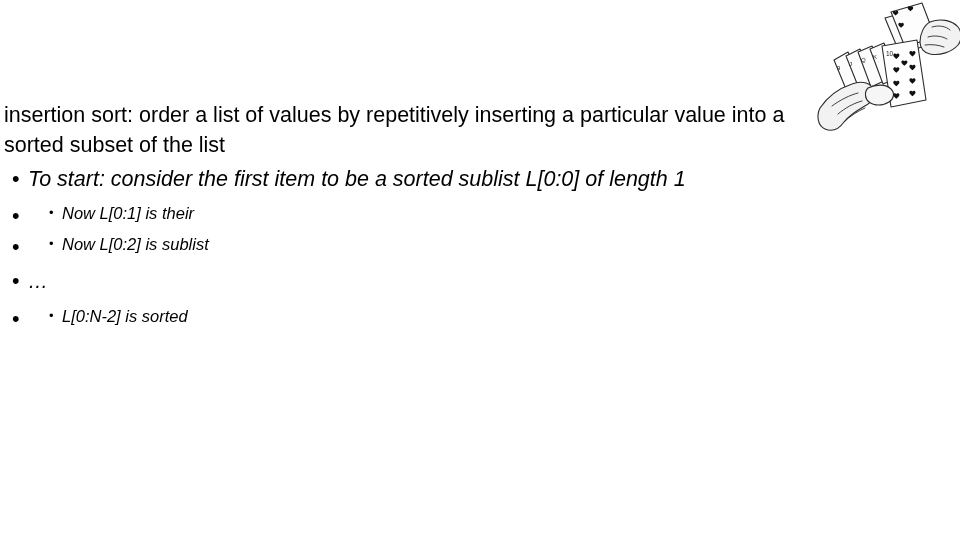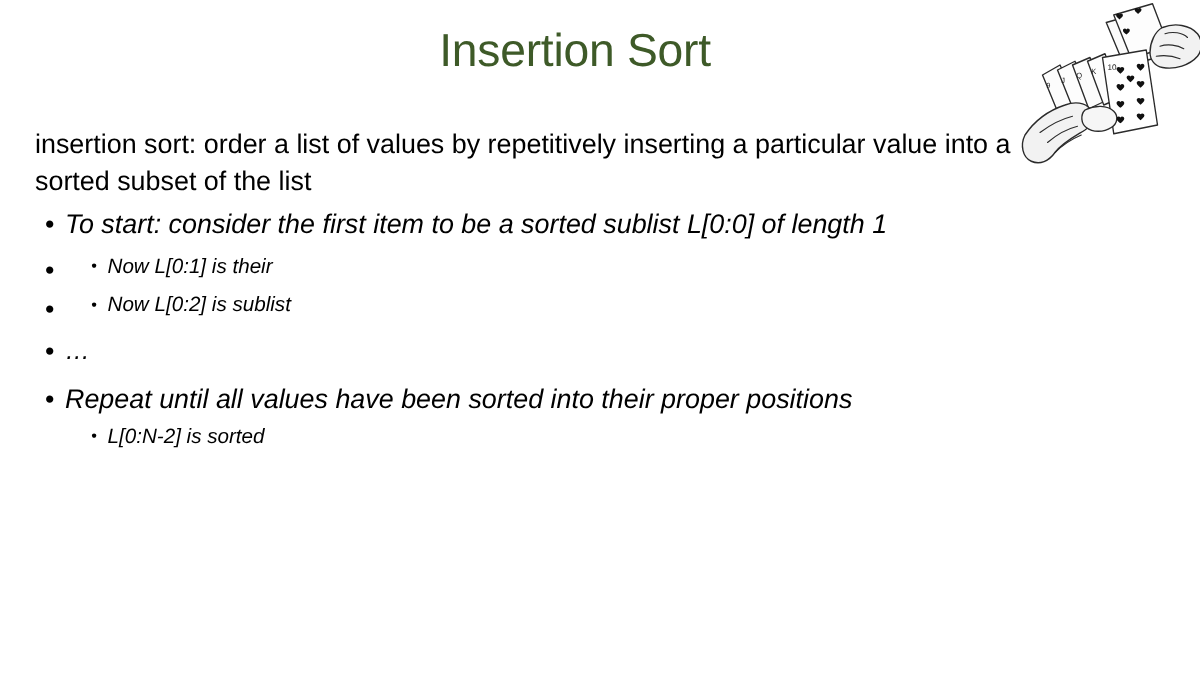--- a/index.html
+++ b/index.html
@@ -36,21 +36,20 @@
     color: #3E5A28;
     white-space: nowrap;
   }
 
   
   .body-block {
     position: absolute;
     left: 4px;
     top: 100px;
     width: 900px;
-    margin-left: 24px;
   }
 
   .para {
     font-size: 21.5px;
     line-height: 30px;
     margin: 0 0 4px 0;
     padding: 0;
     width: 830px;
   }
 
@@ -122,21 +121,20 @@
     height: 142px;
     pointer-events: none;
   }
   .cards-art svg { display: block; }
 </style>
 </head>
 <body>
 
 <div class="slide">
 
-  <div class="title">Insertion Sort</div>
 
   <div class="cards-art">
     <svg width="150" height="142" viewBox="0 0 150 142" xmlns="http://www.w3.org/2000/svg">
       <g fill="none" stroke="#2b2b2b" stroke-width="1.1" stroke-linejoin="round" stroke-linecap="round">
 
         <path d="M73,22 L105,13 L119,48 L88,58 Z" fill="#fbfbfb"></path>
         <path d="M79,16 L110,7 L123,41 L93,51 Z" fill="#fdfdfd"></path>
 
         <path d="M118,26 C128,22 140,24 146,31 C150,36 150,44 146,49
                  C140,56 128,60 118,58 C112,57 108,52 108,46
@@ -224,21 +222,20 @@
         </ul>
       </li>
 
       <li class="ellipsis-item gap-b">
         <span class="bullet">•</span>
         <span class="txt">…</span>
       </li>
 
       <li>
         <span class="bullet">•</span>
-        <span class="txt">Repeat until all values have been sorted into their proper positions</span>
         <ul class="lvl2">
           <li>
             <span class="bullet">•</span>
             <span class="txt">L[0:N-2] is sorted</span>
           </li>
         </ul>
       </li>
 
     </ul>
   </div>

